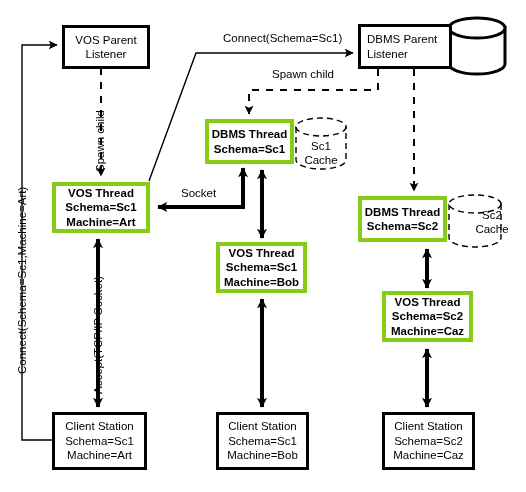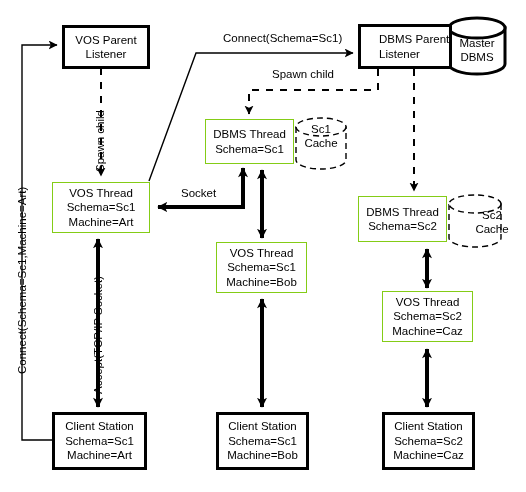--- a/index.html
+++ b/index.html
@@ -38,21 +38,22 @@
     font-size: 11.5px;
     line-height: 14.5px;
     letter-spacing: 0px;
     white-space: nowrap;
     z-index: 5;
   }
   .node-box.thick {
     border: 3px solid #000000;
   }
   .node-box.thin {
-    border: 1px solid #84cc16;
+    border: 4px solid #84cc16;
+    font-weight: bold;
   }
   .node-box .nline {
     display: block;
   }
   .cyl-label {
     position: absolute;
     display: flex;
     flex-direction: column;
     align-items: center;
     justify-content: center;
@@ -135,36 +136,32 @@
     <path d="M427,249 L427,288" fill="none" stroke="#000000" stroke-width="4" marker-start="url(#ah-thick-start)" marker-end="url(#ah-thick)"></path>
 
     <path d="M427,349 L427,407" fill="none" stroke="#000000" stroke-width="4" marker-start="url(#ah-thick-start)" marker-end="url(#ah-thick)"></path>
   </svg>
 
   <div class="node-box thick" style="left:62px; top:25px; width:88px; height:44px;">
     <span class="nline">VOS Parent</span>
     <span class="nline">Listener</span>
   </div>
 
-  <div class="node-box thick" style="left:358px; top:24px; width:94px; height:45px; align-items:flex-start; padding-left:18px;">
+  <div class="node-box thick" style="left:358px; top:24px; width:94px; height:45px; align-items:flex-start; padding-left:6px;">
     <span class="nline">DBMS Parent</span>
     <span class="nline">Listener</span>
   </div>
 
-  <div class="cyl-label" style="left:449px; top:32px; width:56px; height:36px;">
-    <span class="nline">Master</span>
-    <span class="nline">DBMS</span>
-  </div>
 
   <div class="node-box thin" style="left:205px; top:119px; width:89px; height:45px;">
     <span class="nline">DBMS Thread</span>
     <span class="nline">Schema=Sc1</span>
   </div>
 
-  <div class="cyl-label" style="left:296px; top:120px; width:50px; height:32px;">
+  <div class="cyl-label" style="left:296px; top:137px; width:50px; height:32px;">
     <span class="nline">Sc1</span>
     <span class="nline">Cache</span>
   </div>
 
   <div class="node-box thin" style="left:358px; top:196px; width:89px; height:46px;">
     <span class="nline">DBMS Thread</span>
     <span class="nline">Schema=Sc2</span>
   </div>
 
   <div class="cyl-label" style="left:466px; top:206px; width:52px; height:32px;">

